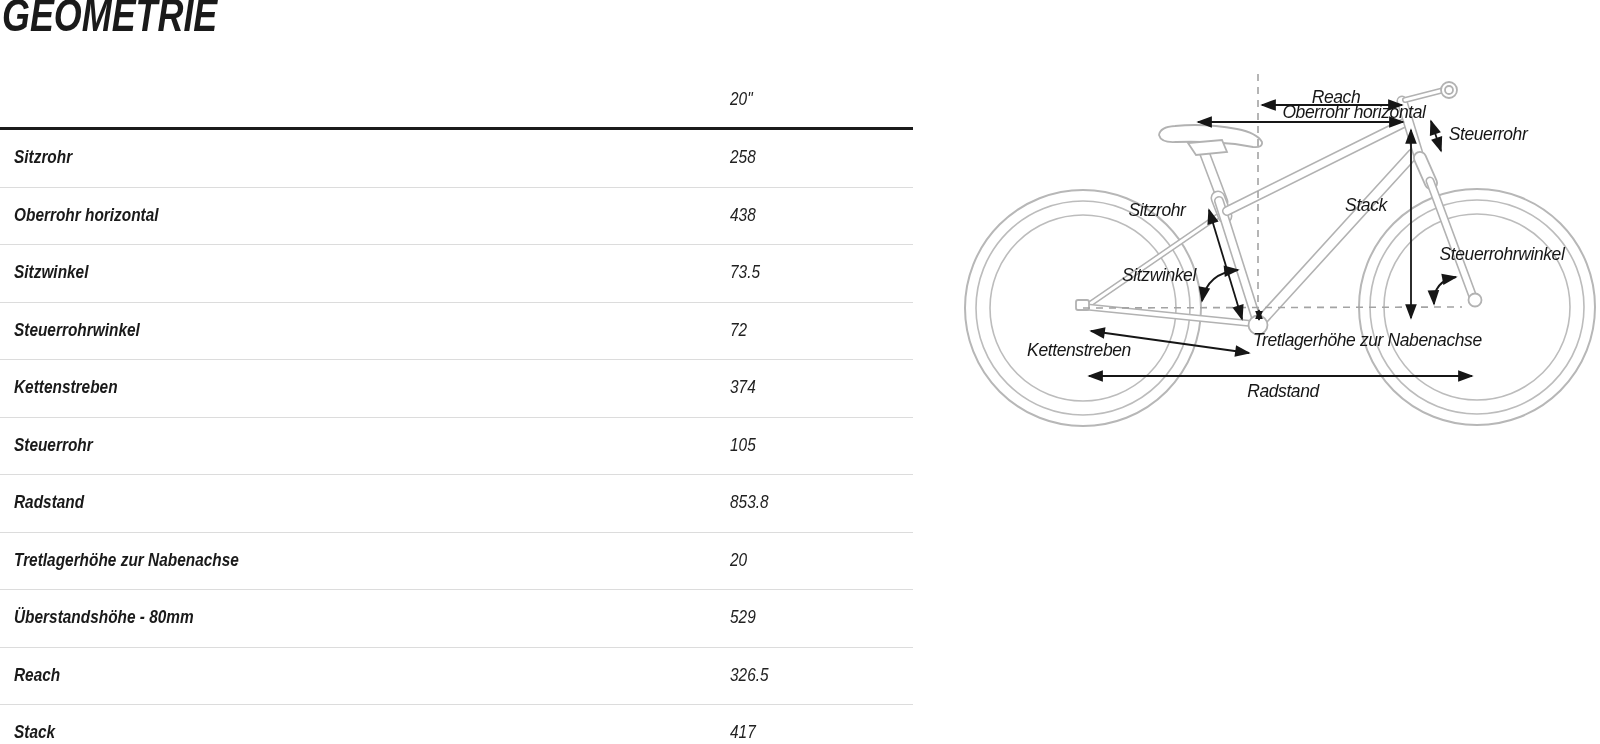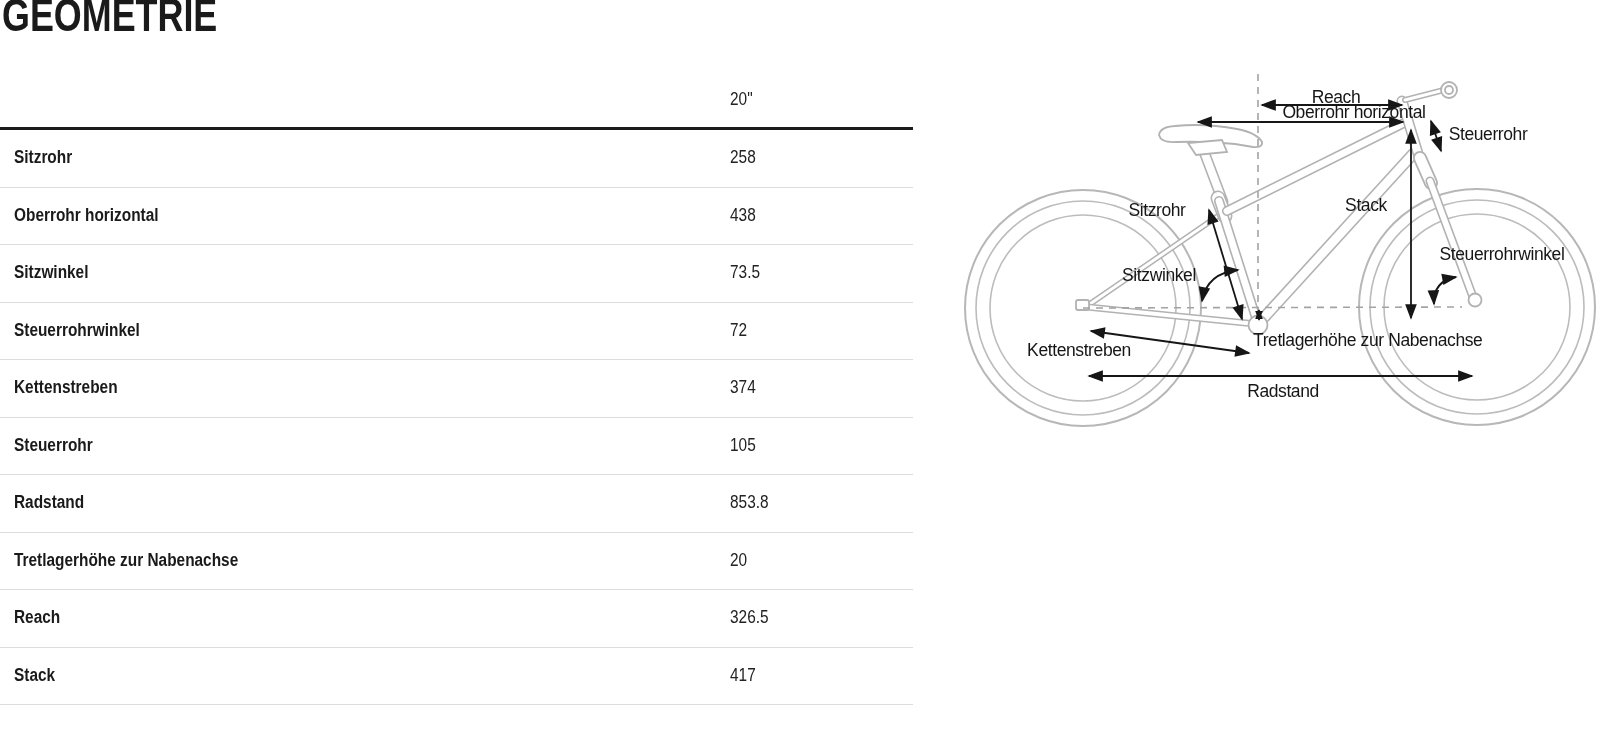--- a/index.html
+++ b/index.html
@@ -1,17 +1,17 @@
 <!DOCTYPE html>
 <html><head>
 <meta charset="utf-8">
 <style>
   html,body{margin:0;padding:0;background:#fff;}
   .page{position:relative;width:1600px;height:744px;overflow:hidden;background:#fff;
-        font-family:"Liberation Sans","DejaVu Sans",sans-serif;}
+        font-family:"Liberation Sans","DejaVu Sans",sans-serif;font-style:italic;}
   .title{position:absolute;left:2px;top:-8px;margin:0;font-size:46px;font-weight:700;
          color:#1a1a1a;line-height:1;transform:scaleX(0.78);transform-origin:0 0;
          letter-spacing:0;white-space:nowrap;}
   .geo-table{position:absolute;left:0;top:70px;width:913px;}
   .thead{position:relative;height:57px;border-bottom:3px solid #1b1b1b;}
   .size{position:absolute;left:730px;top:19px;font-size:17.5px;color:#222;
         transform:scaleX(0.88);transform-origin:0 50%;white-space:nowrap;}
   .row{position:relative;height:56.5px;border-bottom:1px solid #dcdcdc;}
   .rlabel{position:absolute;left:14px;top:50%;font-weight:700;font-size:17.5px;color:#1a1a1a;
           transform:translateY(-52%) scaleX(0.88);transform-origin:0 50%;white-space:nowrap;}
@@ -67,20 +67,24 @@
         <span class="rlabel">Steuerrohr</span>
         <span class="rvalue">105</span>
       </div>
     <div class="row">
         <span class="rlabel">Radstand</span>
         <span class="rvalue">853.8</span>
       </div>
     <div class="row">
         <span class="rlabel">Tretlagerhöhe zur Nabenachse</span>
         <span class="rvalue">20</span>
+      </div>
+    <div class="row">
+        <span class="rlabel">Überstandshöhe - 80mm</span>
+        <span class="rvalue">529</span>
       </div>
     <div class="row">
         <span class="rlabel">Reach</span>
         <span class="rvalue">326.5</span>
       </div>
     <div class="row">
         <span class="rlabel">Stack</span>
         <span class="rvalue">417</span>
       </div>
   </div>

